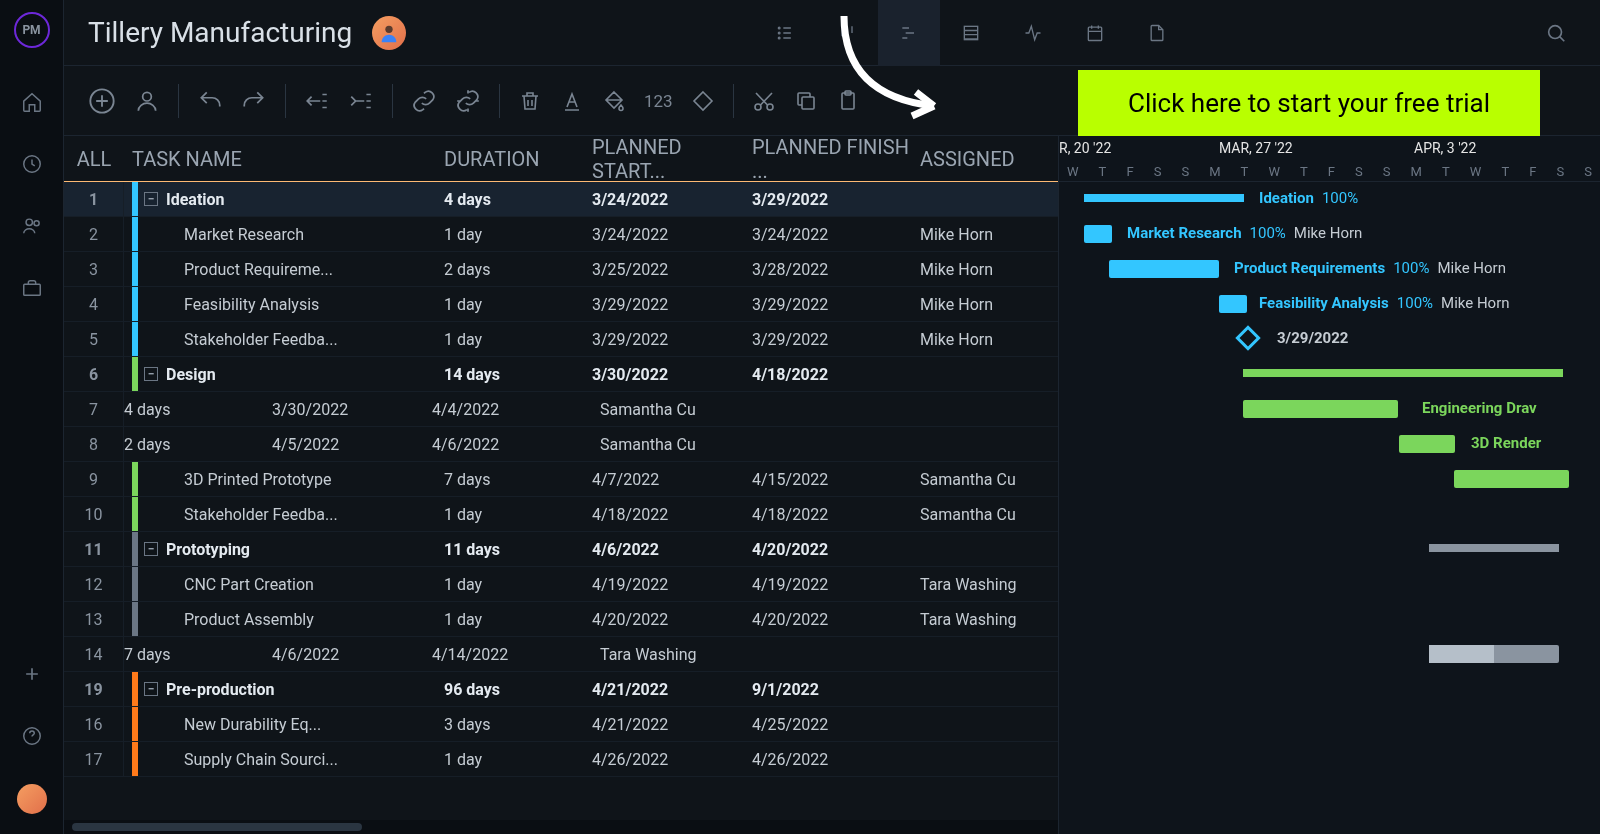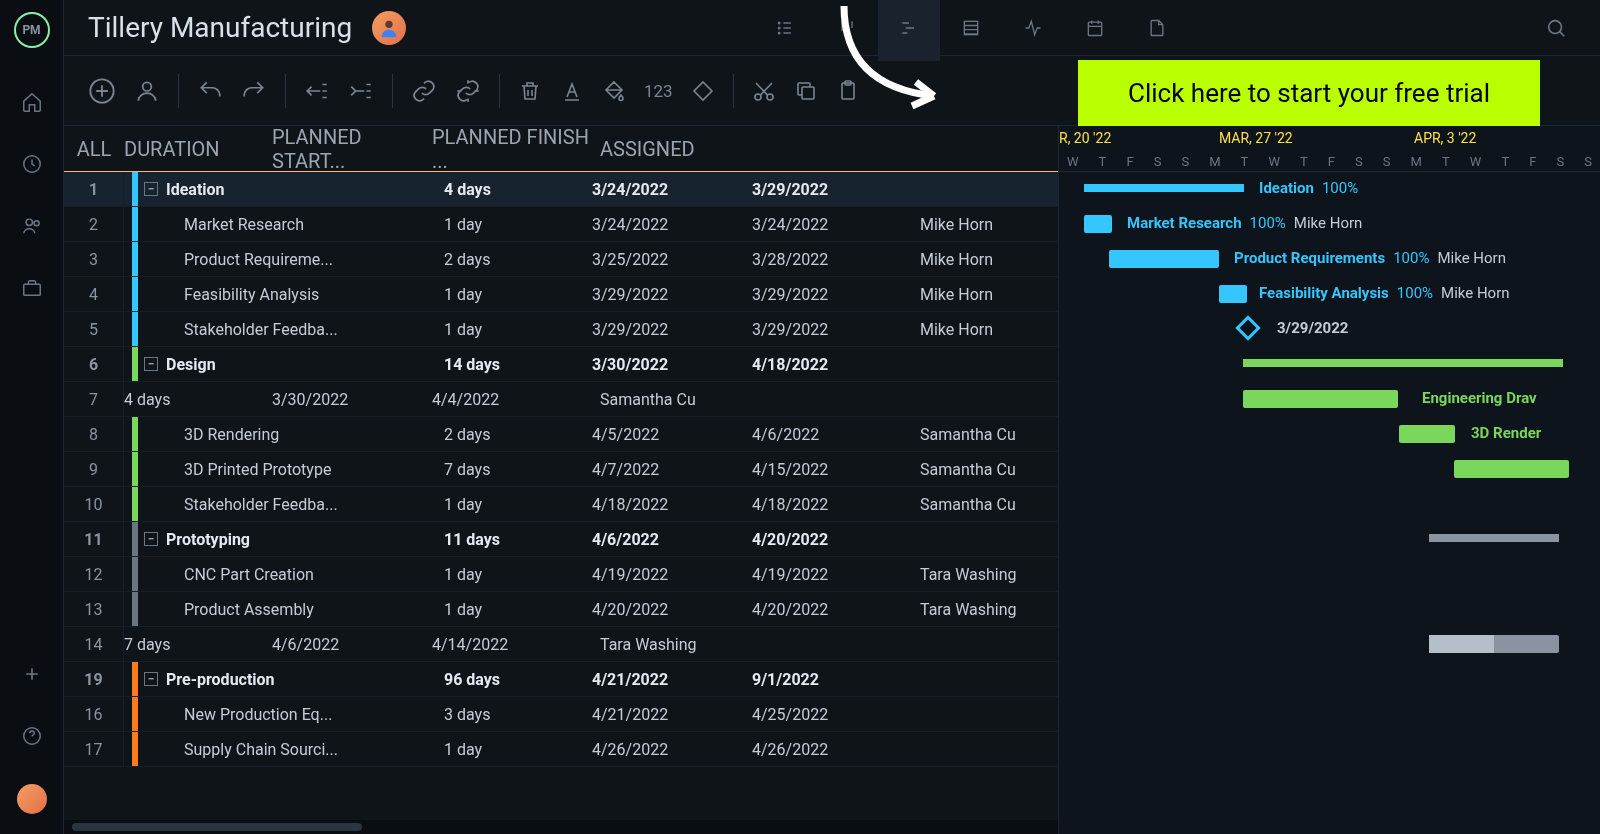--- a/index.html
+++ b/index.html
@@ -1,23 +1,23 @@
 <!DOCTYPE html>
 <html><head>
 <meta charset="utf-8">
 <style>
 *{margin:0;padding:0;box-sizing:border-box;font-family:-apple-system,BlinkMacSystemFont,'Segoe UI',Roboto,sans-serif}
 body{background:#0f1419;color:#c5ccd3;width:1600px;height:834px;overflow:hidden;display:flex}
 .left-rail{width:64px;background:#0a0e13;display:flex;flex-direction:column;align-items:center;padding-top:12px;border-right:1px solid #1c2530}
-.left-rail .logo{width:36px;height:36px;border:2px solid #86efac;border-radius:50%;display:flex;align-items:center;justify-content:center;font-size:12px;font-weight:700;color:#8a94a0;margin-bottom:40px}
+.left-rail .logo{width:36px;height:36px;border:2px solid #6d28d9;border-radius:50%;display:flex;align-items:center;justify-content:center;font-size:12px;font-weight:700;color:#8a94a0;margin-bottom:40px}
 .left-rail .rail-icon{width:28px;height:28px;display:flex;align-items:center;justify-content:center;color:#6b7684;margin-bottom:34px;cursor:pointer}
 .left-rail .spacer{flex:1}
 .left-rail .avatar-sm{width:30px;height:30px;border-radius:50%;background:linear-gradient(135deg,#f59e61,#e16f4a);margin-bottom:20px}
 .main{flex:1;display:flex;flex-direction:column}
-.topbar{height:56px;display:flex;align-items:center;padding:0 24px;border-bottom:1px solid #1c2530}
+.topbar{height:66px;display:flex;align-items:center;padding:0 24px;border-bottom:1px solid #1c2530}
 .topbar .title{font-size:28px;font-weight:400;color:#d9e0e7;margin-right:20px}
 .topbar .avatar{width:34px;height:34px;border-radius:50%;background:linear-gradient(135deg,#f59e61,#e16f4a);display:flex;align-items:center;justify-content:center}
 .topbar .views{margin-left:auto;display:flex;gap:0}
 .topbar .view-btn{width:62px;height:66px;display:flex;align-items:center;justify-content:center;color:#6b7684;cursor:pointer}
 .topbar .view-btn.active{background:#1a222d}
 .topbar .search-btn{margin-left:auto;color:#6b7684;cursor:pointer;display:flex;align-items:center;justify-content:center;width:40px;height:40px}
 .toolbar-row{height:70px;display:flex;align-items:center;padding:0 24px;position:relative;border-bottom:1px solid #1c2530}
 .toolbar-row .tb-group{display:flex;align-items:center;gap:18px}
 .toolbar-row .divider{width:1px;height:34px;background:#2a3541;margin:0 18px}
 .toolbar-row .tb-icon{color:#7a8592;cursor:pointer;display:flex;align-items:center;justify-content:center}
@@ -41,21 +41,21 @@
 .row .phase-bar{width:6px;height:100%;margin-right:6px}
 .row .collapse{width:14px;height:14px;border:1px solid #6b7684;display:flex;align-items:center;justify-content:center;font-size:12px;margin-right:8px;color:#9aa5b1}
 .row .task-text{white-space:nowrap;overflow:hidden;text-overflow:ellipsis}
 .row.child .task-text{padding-left:40px}
 .phase-blue{background:#33c6ff}
 .phase-green{background:#7bd65c}
 .phase-gray{background:#6b7684}
 .phase-orange{background:#ff7a1a}
 .gantt{flex:1;background:#0e141b;position:relative;overflow:hidden}
 .gantt-header{height:46px;position:relative;border-bottom:1px solid #1c2530}
-.gantt-month{position:absolute;top:4px;font-size:14px;color:#fde047}
+.gantt-month{position:absolute;top:4px;font-size:14px;color:#e5e5e5}
 .gantt-days{position:absolute;bottom:2px;left:0;right:0;display:flex;justify-content:space-between;padding:0 8px;font-size:13px;color:#6b7684}
 .gantt-body{position:relative}
 .gbar{position:absolute;height:18px;border-radius:2px;display:flex;align-items:center}
 .gbar-label{position:absolute;white-space:nowrap;font-size:15px;display:flex;align-items:center;gap:8px}
 .gbar-label .pct{font-weight:400}
 .gbar-label .name{color:#c5ccd3}
 .summary-bar{height:8px;border-radius:0}
 .summary-bar::before,.summary-bar::after{content:'';position:absolute;top:0;width:0;height:0;border-top:8px solid currentColor}
 .summary-bar::before{left:0;border-right:6px solid transparent}
 .summary-bar::after{right:0;border-left:6px solid transparent}
@@ -272,20 +272,21 @@
             <rect x="9" y="2" width="6" height="4" rx="1"></rect>
           </svg>
         </div>
     </div>
   </div>
 
   <div class="content">
     <div class="grid">
       <div class="grid-header">
         <div class="col-num">ALL</div>
+        <div class="col-name">TASK NAME</div>
         <div class="col-dur">DURATION</div>
         <div class="col-start">PLANNED START...</div>
         <div class="col-finish">PLANNED FINISH ...</div>
         <div class="col-assign">ASSIGNED</div>
       </div>
       <div class="grid-body" id="grid-body">
           <div class="row summary highlight">
             <div class="col-num">1</div>
     <div class="col-name">
               <div class="phase-bar phase-blue"></div>
@@ -355,24 +356,20 @@
           </div>
           <div class="row child">
             <div class="col-num">7</div>
     <div class="col-dur">4 days</div>
     <div class="col-start">3/30/2022</div>
     <div class="col-finish">4/4/2022</div>
     <div class="col-assign">Samantha Cu</div>
           </div>
           <div class="row child">
             <div class="col-num">8</div>
-    <div class="col-name">
-              <div class="phase-bar phase-green"></div>
-              <span class="task-text">3D Rendering</span>
-            </div>
     <div class="col-dur">2 days</div>
     <div class="col-start">4/5/2022</div>
     <div class="col-finish">4/6/2022</div>
     <div class="col-assign">Samantha Cu</div>
           </div>
           <div class="row child">
             <div class="col-num">9</div>
     <div class="col-name">
               <div class="phase-bar phase-green"></div>
               <span class="task-text">3D Printed Prototype</span>
@@ -443,21 +440,21 @@
             </div>
     <div class="col-dur">96 days</div>
     <div class="col-start">4/21/2022</div>
     <div class="col-finish">9/1/2022</div>
     <div class="col-assign"></div>
           </div>
           <div class="row child">
             <div class="col-num">16</div>
     <div class="col-name">
               <div class="phase-bar phase-orange"></div>
-              <span class="task-text">New Production Eq...</span>
+              <span class="task-text">New Durability Eq...</span>
             </div>
     <div class="col-dur">3 days</div>
     <div class="col-start">4/21/2022</div>
     <div class="col-finish">4/25/2022</div>
     <div class="col-assign"></div>
           </div>
           <div class="row child">
             <div class="col-num">17</div>
     <div class="col-name">
               <div class="phase-bar phase-orange"></div>

